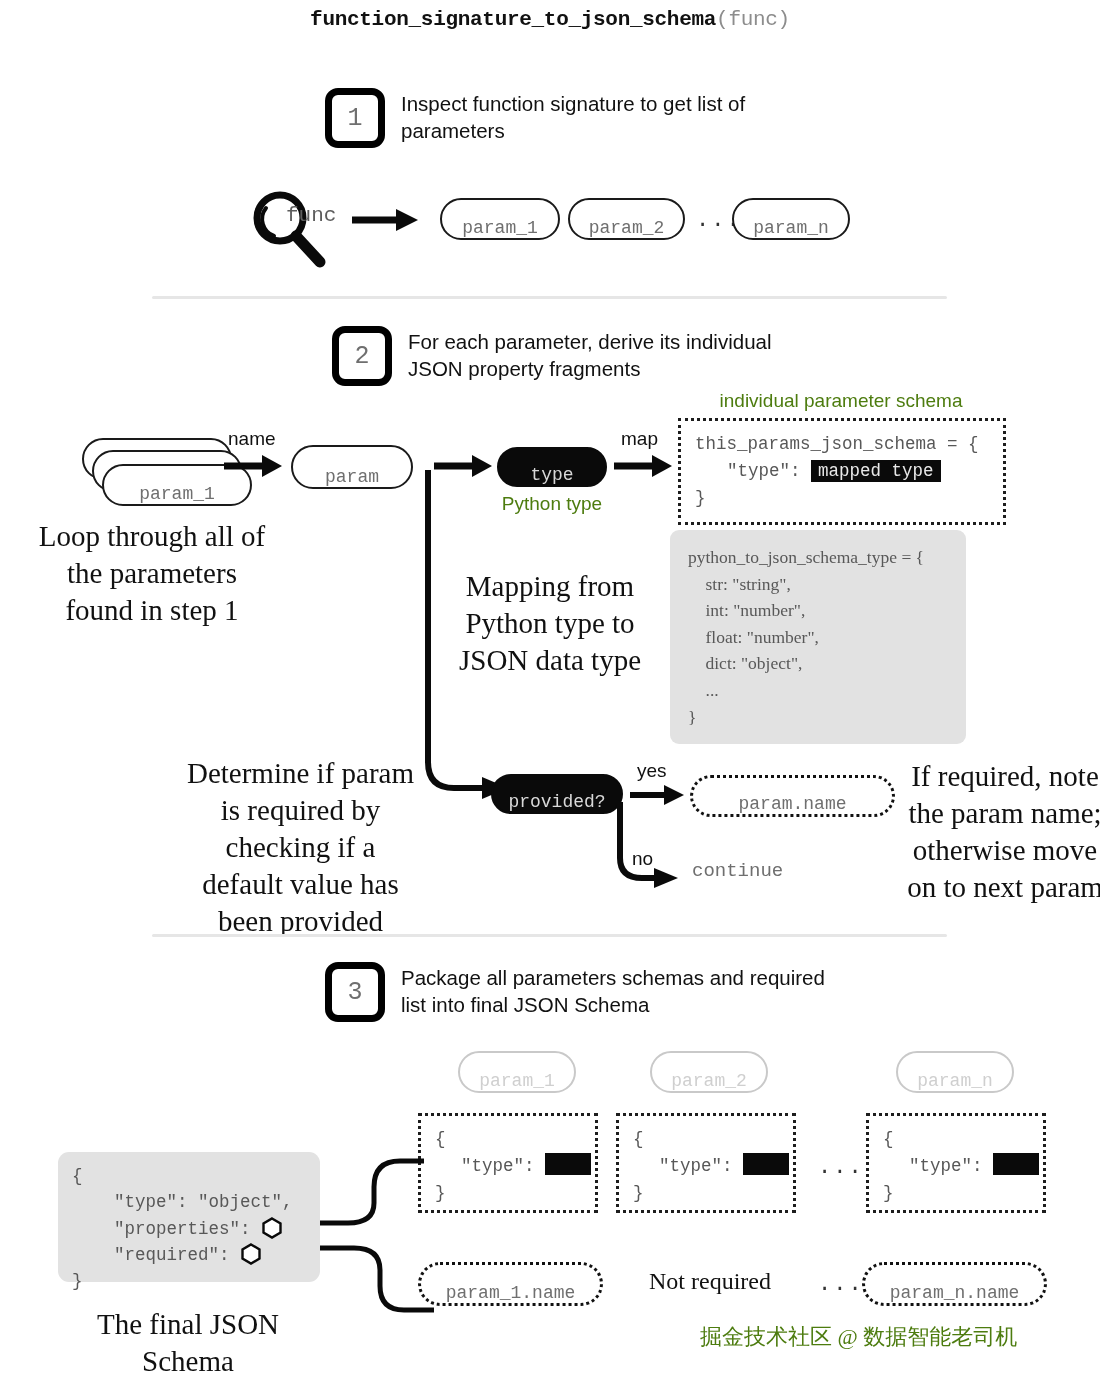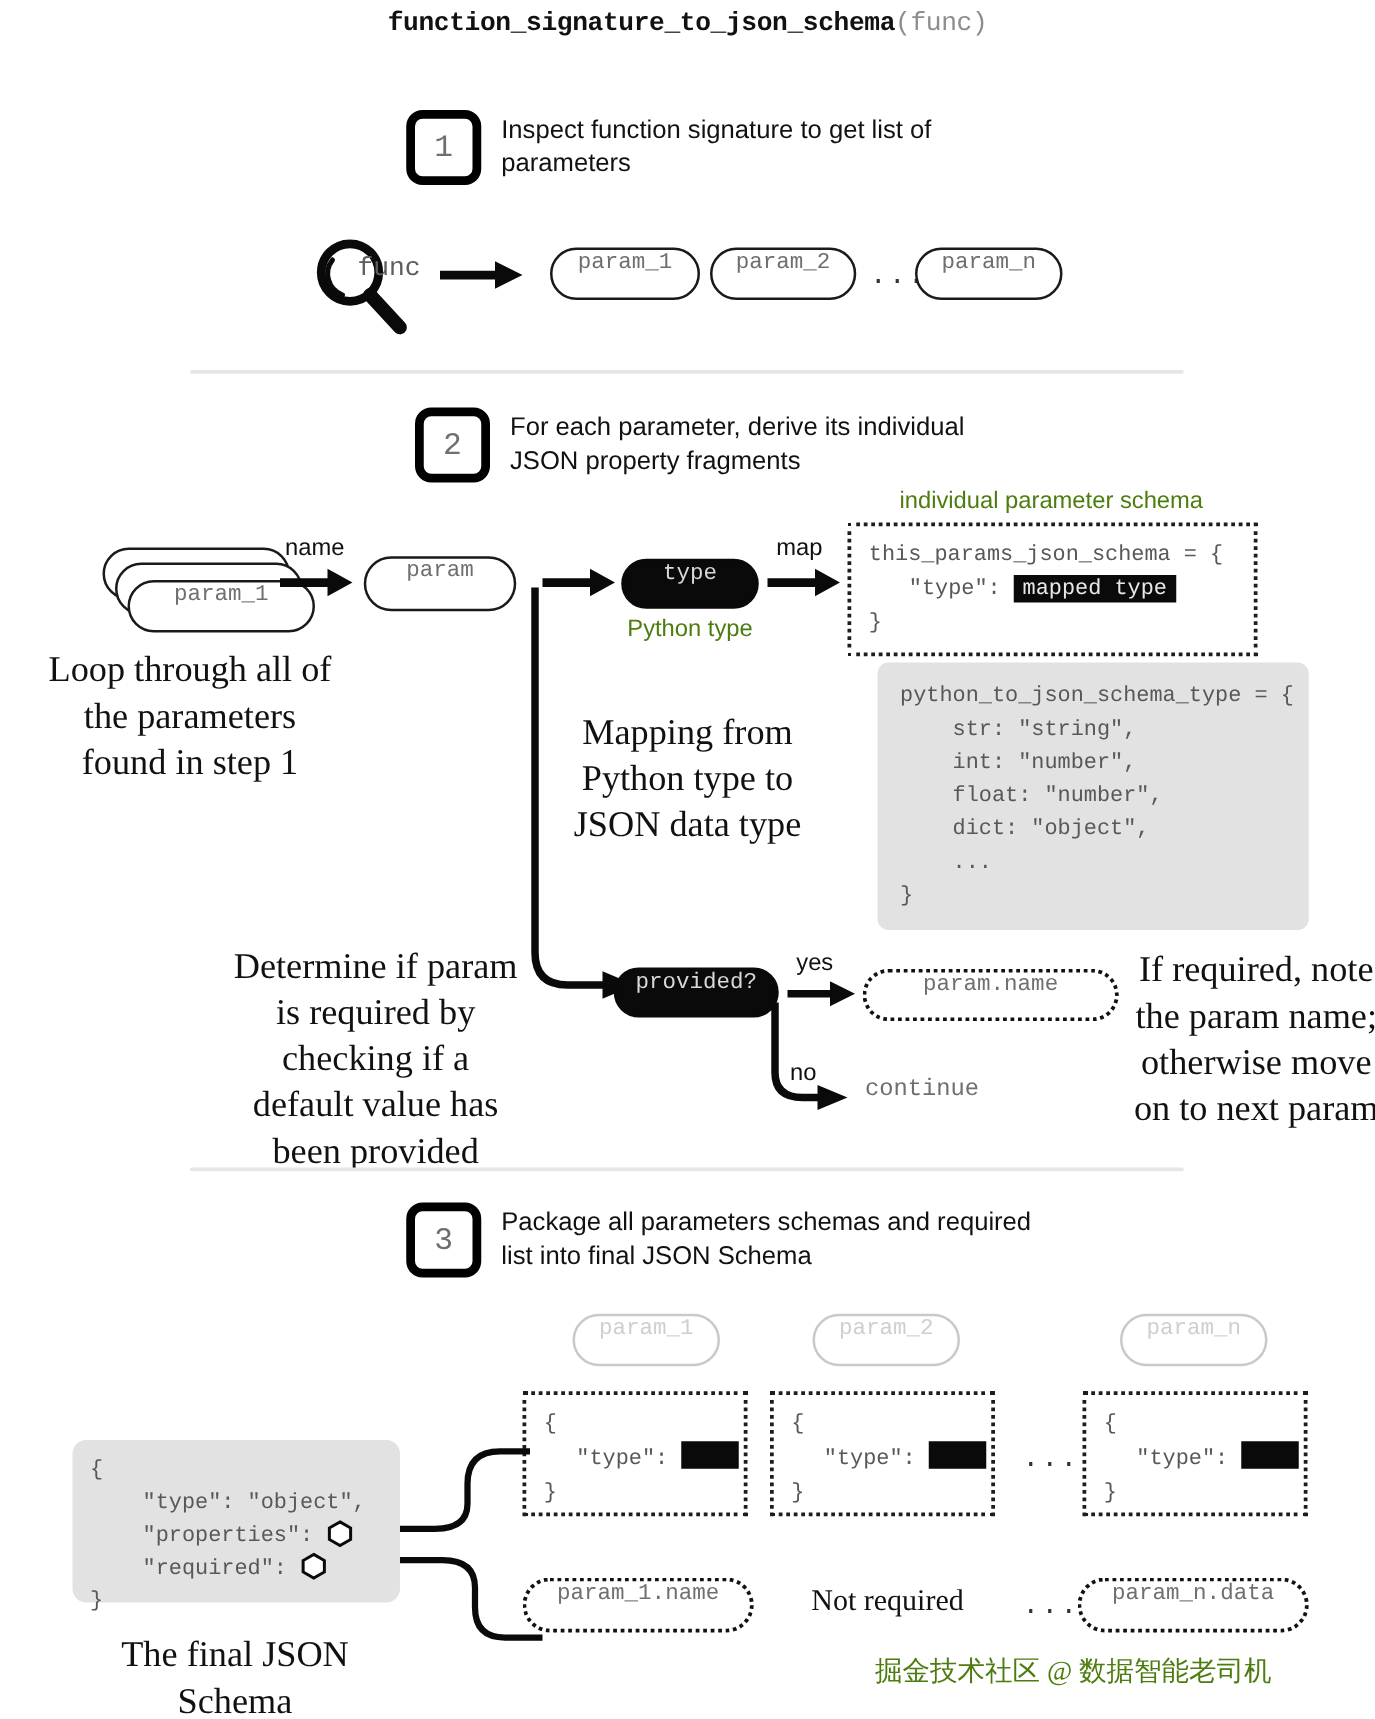--- a/index.html
+++ b/index.html
@@ -36,21 +36,21 @@
     font-family:"Liberation Mono", monospace;
     font-size:25px; color:#6f6f6f;
   }
   .step-text {
     font-size:20.5px; line-height:1.32; color:#111; padding-top:2px;
     font-family:"Liberation Sans", sans-serif;
   }
 
   
   .pill {
-    display:inline-flex; align-items:flex-start; justify-content:center;
+    display:inline-flex; align-items:flex-end; justify-content:center;
     border:2px solid #1a1a1a; border-radius:999px;
     background:#fff;
     font-family:"Liberation Mono", monospace;
     font-size:18px; color:#6f6f6f;
     padding:0 14px; height:42px; white-space:nowrap;
   }
   .pill.black { background:#0a0a0a; border-color:#0a0a0a; color:#d8d8d8; border-radius:999px; }
   .pill.dotted { border-style:dotted; border-width:3px; border-color:#111; }
   .pill.ghost { border-color:#c9c9c9; color:#cfcfcf; border-width:2px; }
 
@@ -198,21 +198,21 @@
     <svg width="62" height="28" viewBox="0 0 62 28">
       <line x1="2" y1="14" x2="42" y2="14" stroke="#0a0a0a" stroke-width="7"></line>
       <polygon points="40,3 60,14 40,25" fill="#0a0a0a"></polygon>
     </svg>
   </div>
 
   <div class="abs code-dotted" style="left:678px; top:418px; width:328px;"><span>this_params_json_schema = {</span>
 <span style="padding-left:32px;">"type": </span><span class="inv">mapped type</span>
 <span>}</span></div>
 
-  <div class="abs code-gray" style="left:702px; top:530px; width:345px;">python_to_json_schema_type = {
+  <div class="abs code-gray" style="left:670px; top:530px; width:296px;font-family:Liberation Serif, serif;">python_to_json_schema_type = {
     str: "string",
     int: "number",
     float: "number",
     dict: "object",
     ...
 }</div>
 
   <div class="abs prose" style="left:32px; top:518px; width:240px;" style2="">Loop through all of<br>the parameters<br>found in step 1</div>
 
   <div class="abs prose" style="left:430px; top:568px; width:240px;">Mapping from<br>Python type to<br>JSON data type</div>
@@ -303,18 +303,18 @@
   </div>
 
   <div class="abs prose" style="left:68px; top:1306px; width:240px;">The final JSON<br>Schema</div>
 
   <div class="abs pill dotted" style="left:418px; top:1262px; width:185px; height:44px;">
     <span>param_1.name</span>
   </div>
   <div class="abs prose" style="left:620px; top:1266px; width:180px; font-size:24px;">Not required</div>
   <div class="abs dots" style="left:818px; top:1272px;">...</div>
   <div class="abs pill dotted" style="left:862px; top:1262px; width:185px; height:44px;">
-    <span>param_n.data</span>
+    <span>param_n.name</span>
   </div>
 
   <div class="abs watermark" style="left:700px; top:1322px;">掘金技术社区 @ 数据智能老司机</div>
 
 </div>
 
 </body></html>

